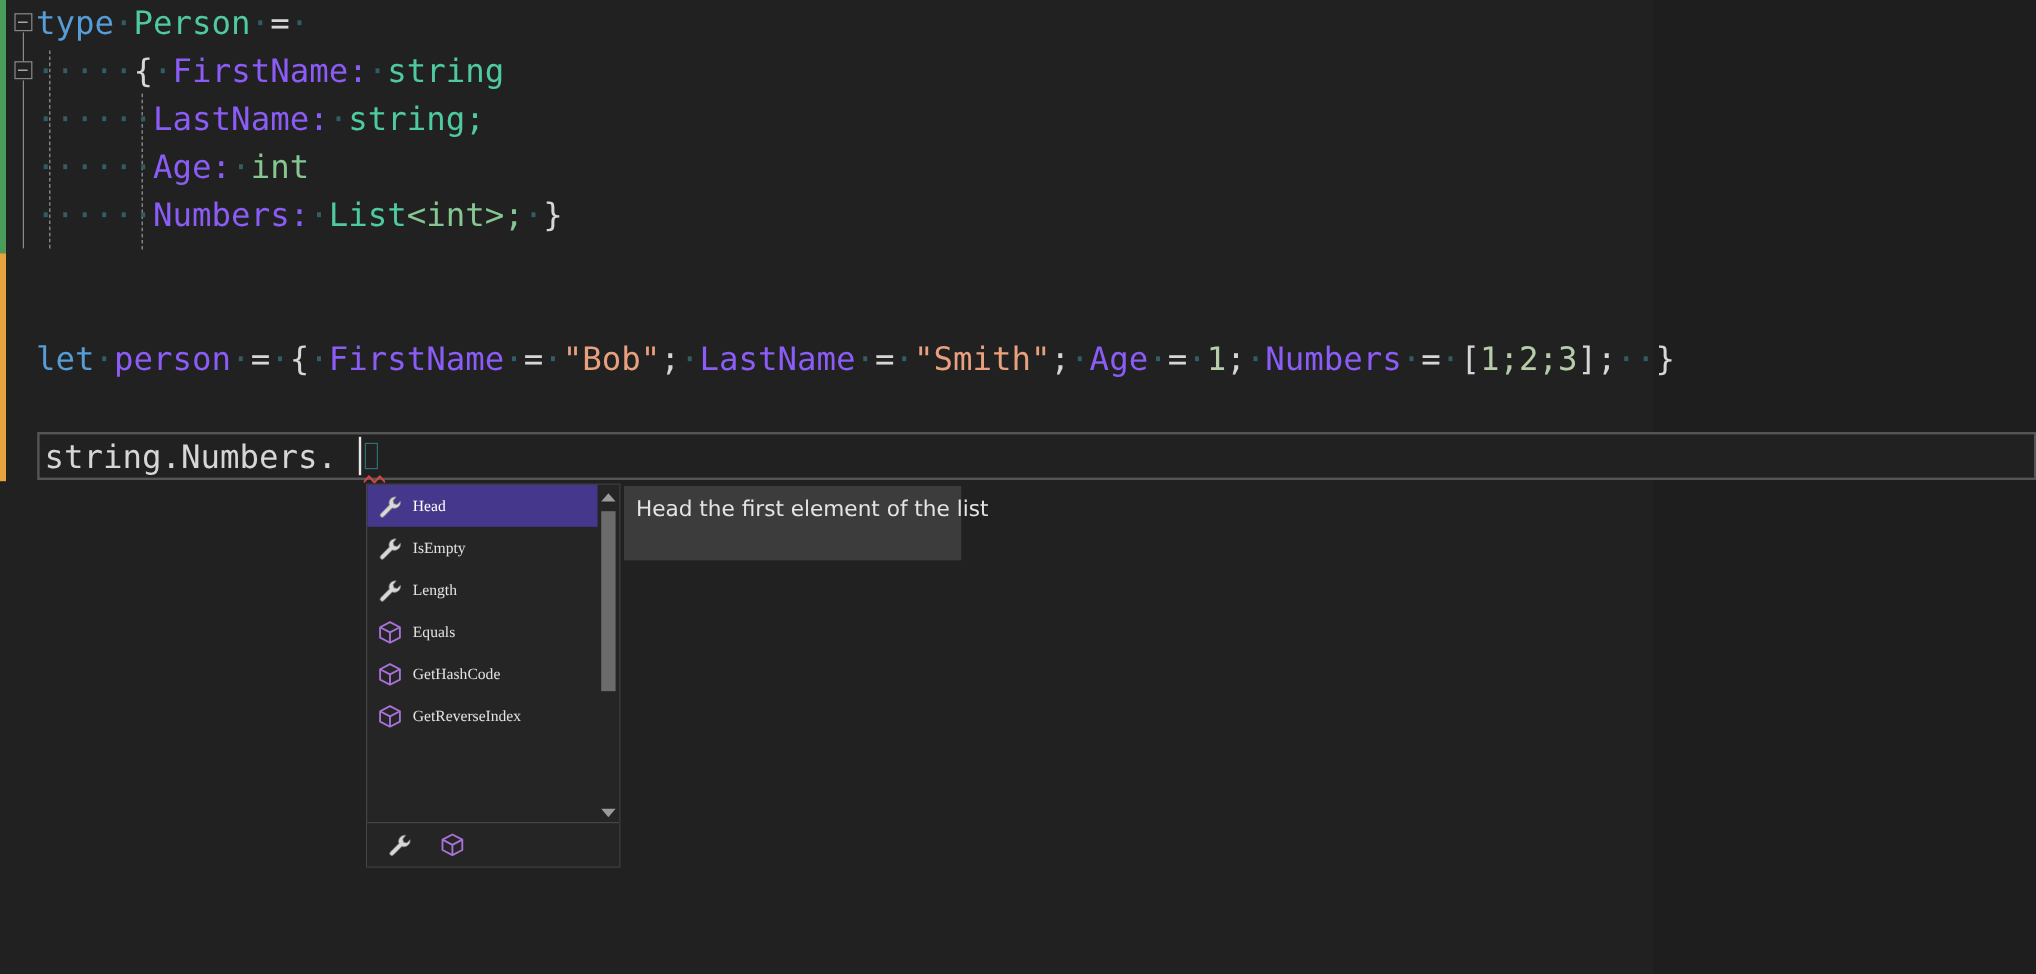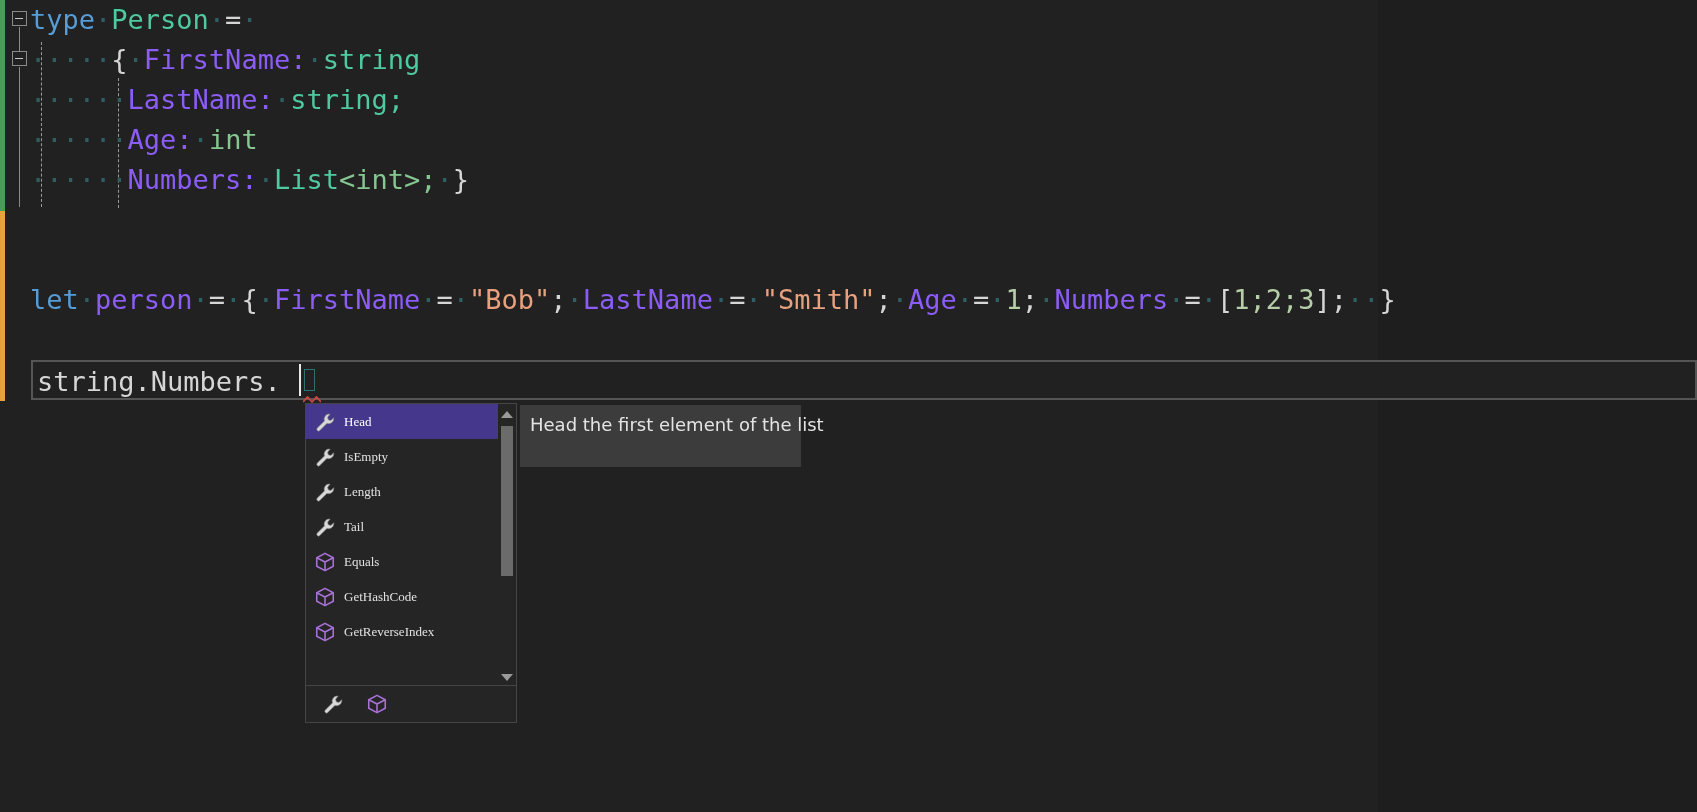--- a/index.html
+++ b/index.html
@@ -188,26 +188,20 @@
           <span class="label">IsEmpty</span>
         </div>
         <div class="acitem">
           <svg class="icn" viewBox="0 0 24 24">
             <path d="M17.6 3.4a5.6 5.6 0 0 0-6.2 7.4L3.6 18.6a1.9 1.9 0 0 0 0 2.7 1.9 1.9 0 0 0 2.7 0l7.8-7.8a5.6 5.6 0 0 0 7.4-6.2l-3 3-2.9-.7-.7-2.9z" fill="#d8d8d8" stroke="#7d7d7d" stroke-width="0.7"></path>
           </svg>
           <span class="label">Length</span>
         </div>
         <div class="acitem">
           <svg class="icn" viewBox="0 0 24 24">
-            <path d="M17.6 3.4a5.6 5.6 0 0 0-6.2 7.4L3.6 18.6a1.9 1.9 0 0 0 0 2.7 1.9 1.9 0 0 0 2.7 0l7.8-7.8a5.6 5.6 0 0 0 7.4-6.2l-3 3-2.9-.7-.7-2.9z" fill="#d8d8d8" stroke="#7d7d7d" stroke-width="0.7"></path>
-          </svg>
-          <span class="label">Tail</span>
-        </div>
-        <div class="acitem">
-          <svg class="icn" viewBox="0 0 24 24">
             <path d="M12 2.6 21 7.3v9.4L12 21.4 3 16.7V7.3z" fill="none" stroke="#a972d8" stroke-width="1.7" stroke-linejoin="round"></path>
             <path d="M3 7.3 12 12l9-4.7M12 12v9.4" fill="none" stroke="#a972d8" stroke-width="1.7" stroke-linejoin="round"></path>
           </svg>
           <span class="label">Equals</span>
         </div>
         <div class="acitem">
           <svg class="icn" viewBox="0 0 24 24">
             <path d="M12 2.6 21 7.3v9.4L12 21.4 3 16.7V7.3z" fill="none" stroke="#a972d8" stroke-width="1.7" stroke-linejoin="round"></path>
             <path d="M3 7.3 12 12l9-4.7M12 12v9.4" fill="none" stroke="#a972d8" stroke-width="1.7" stroke-linejoin="round"></path>
           </svg>

